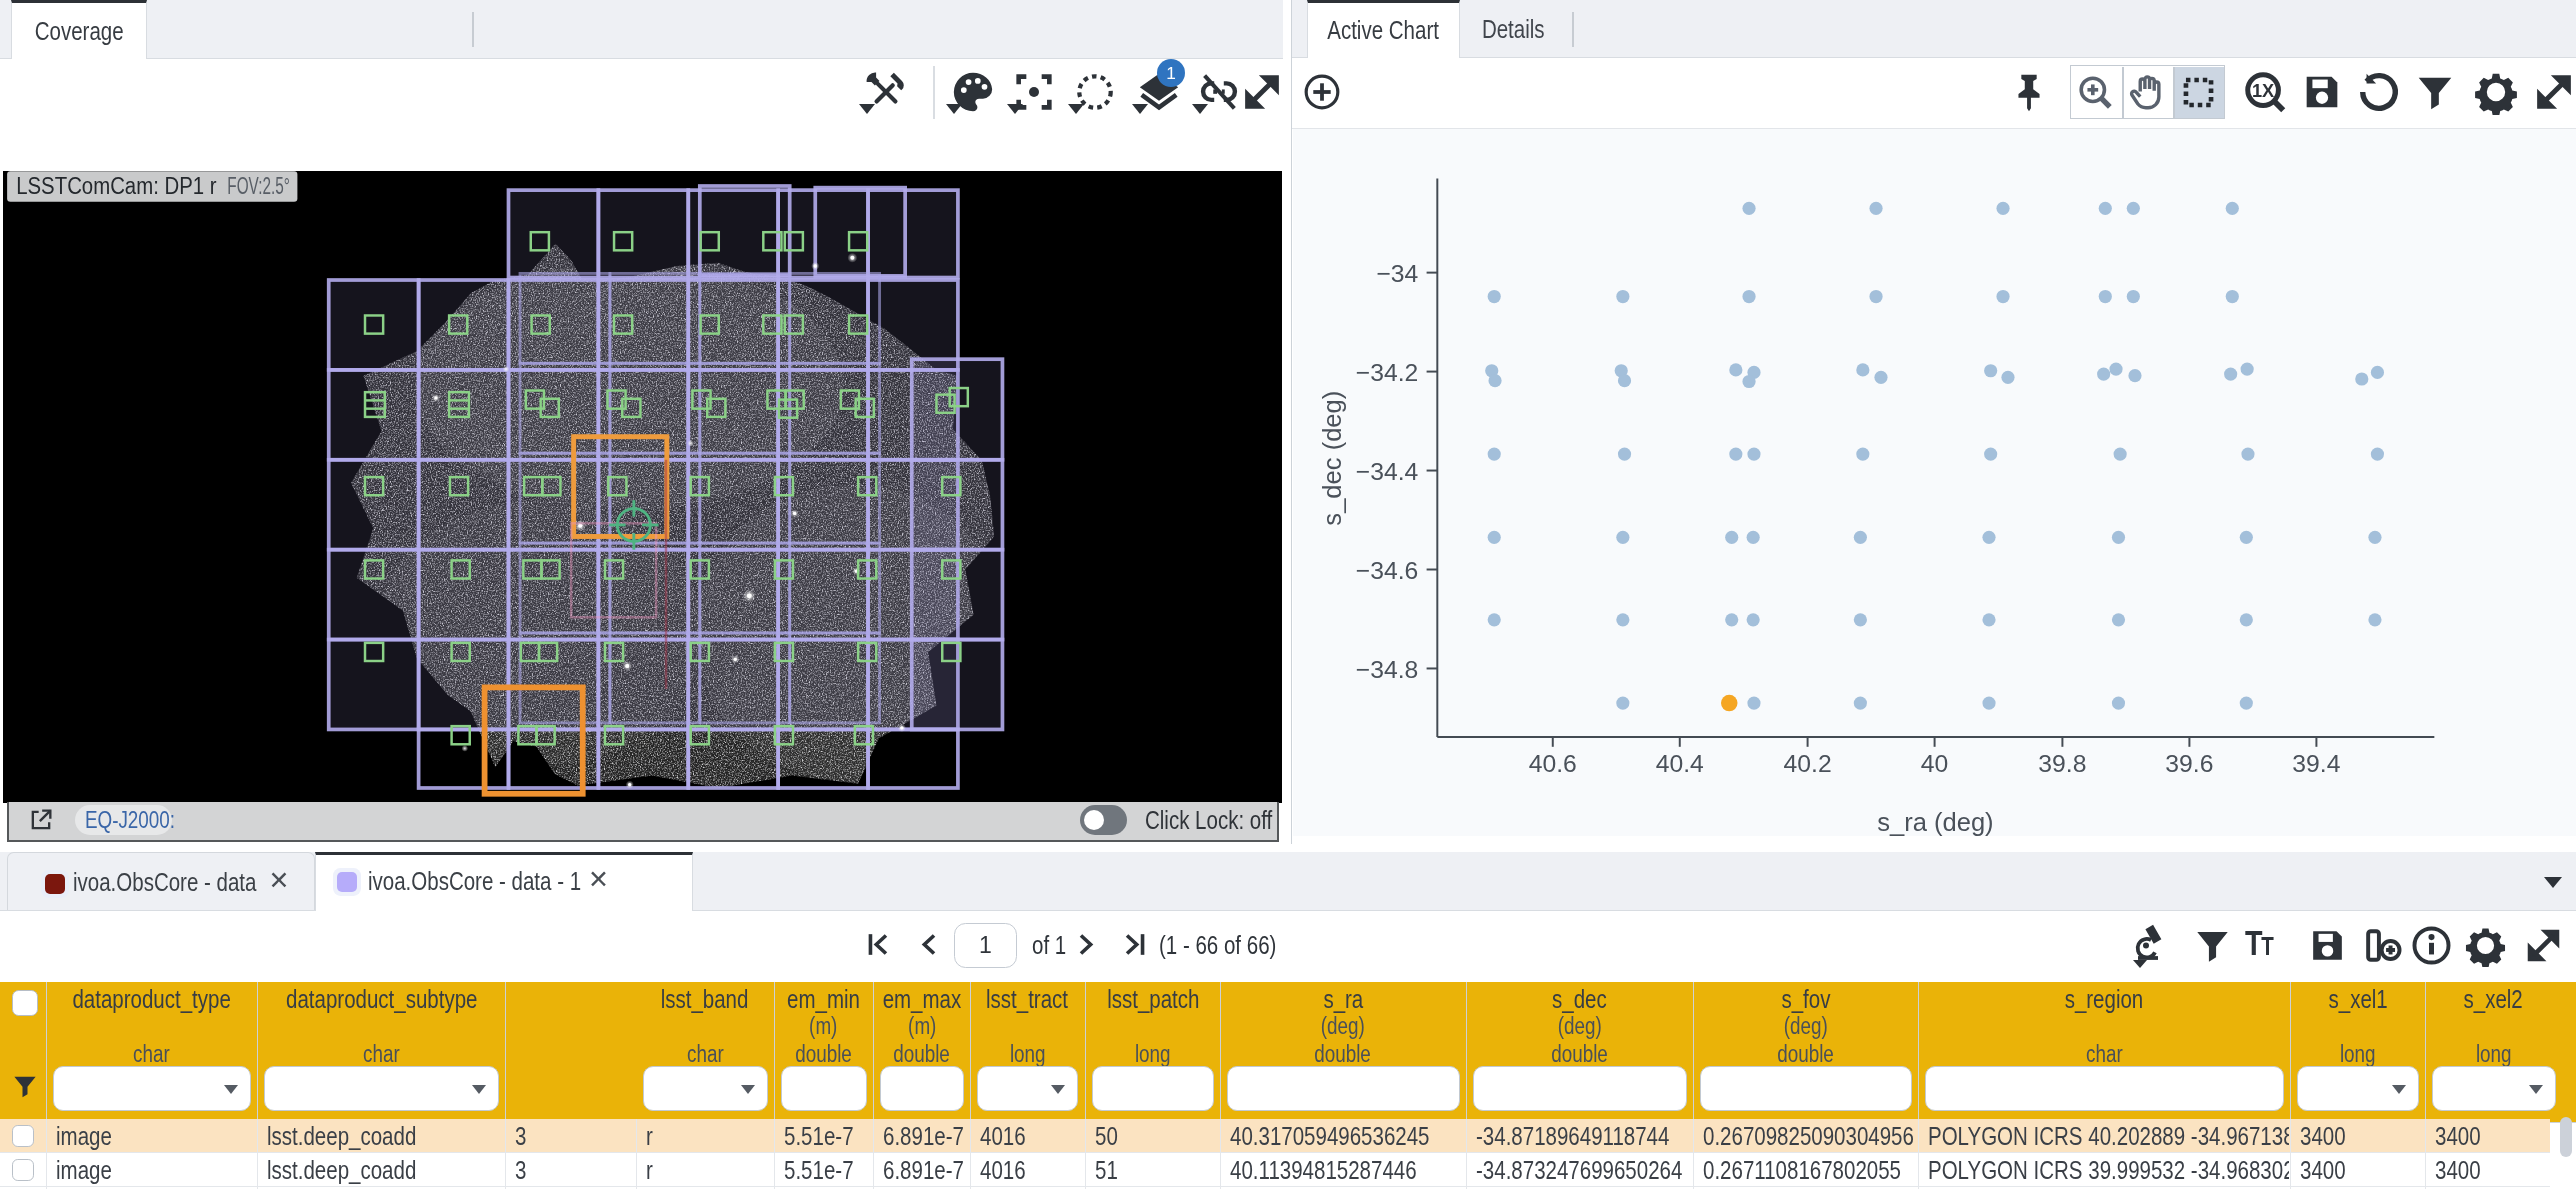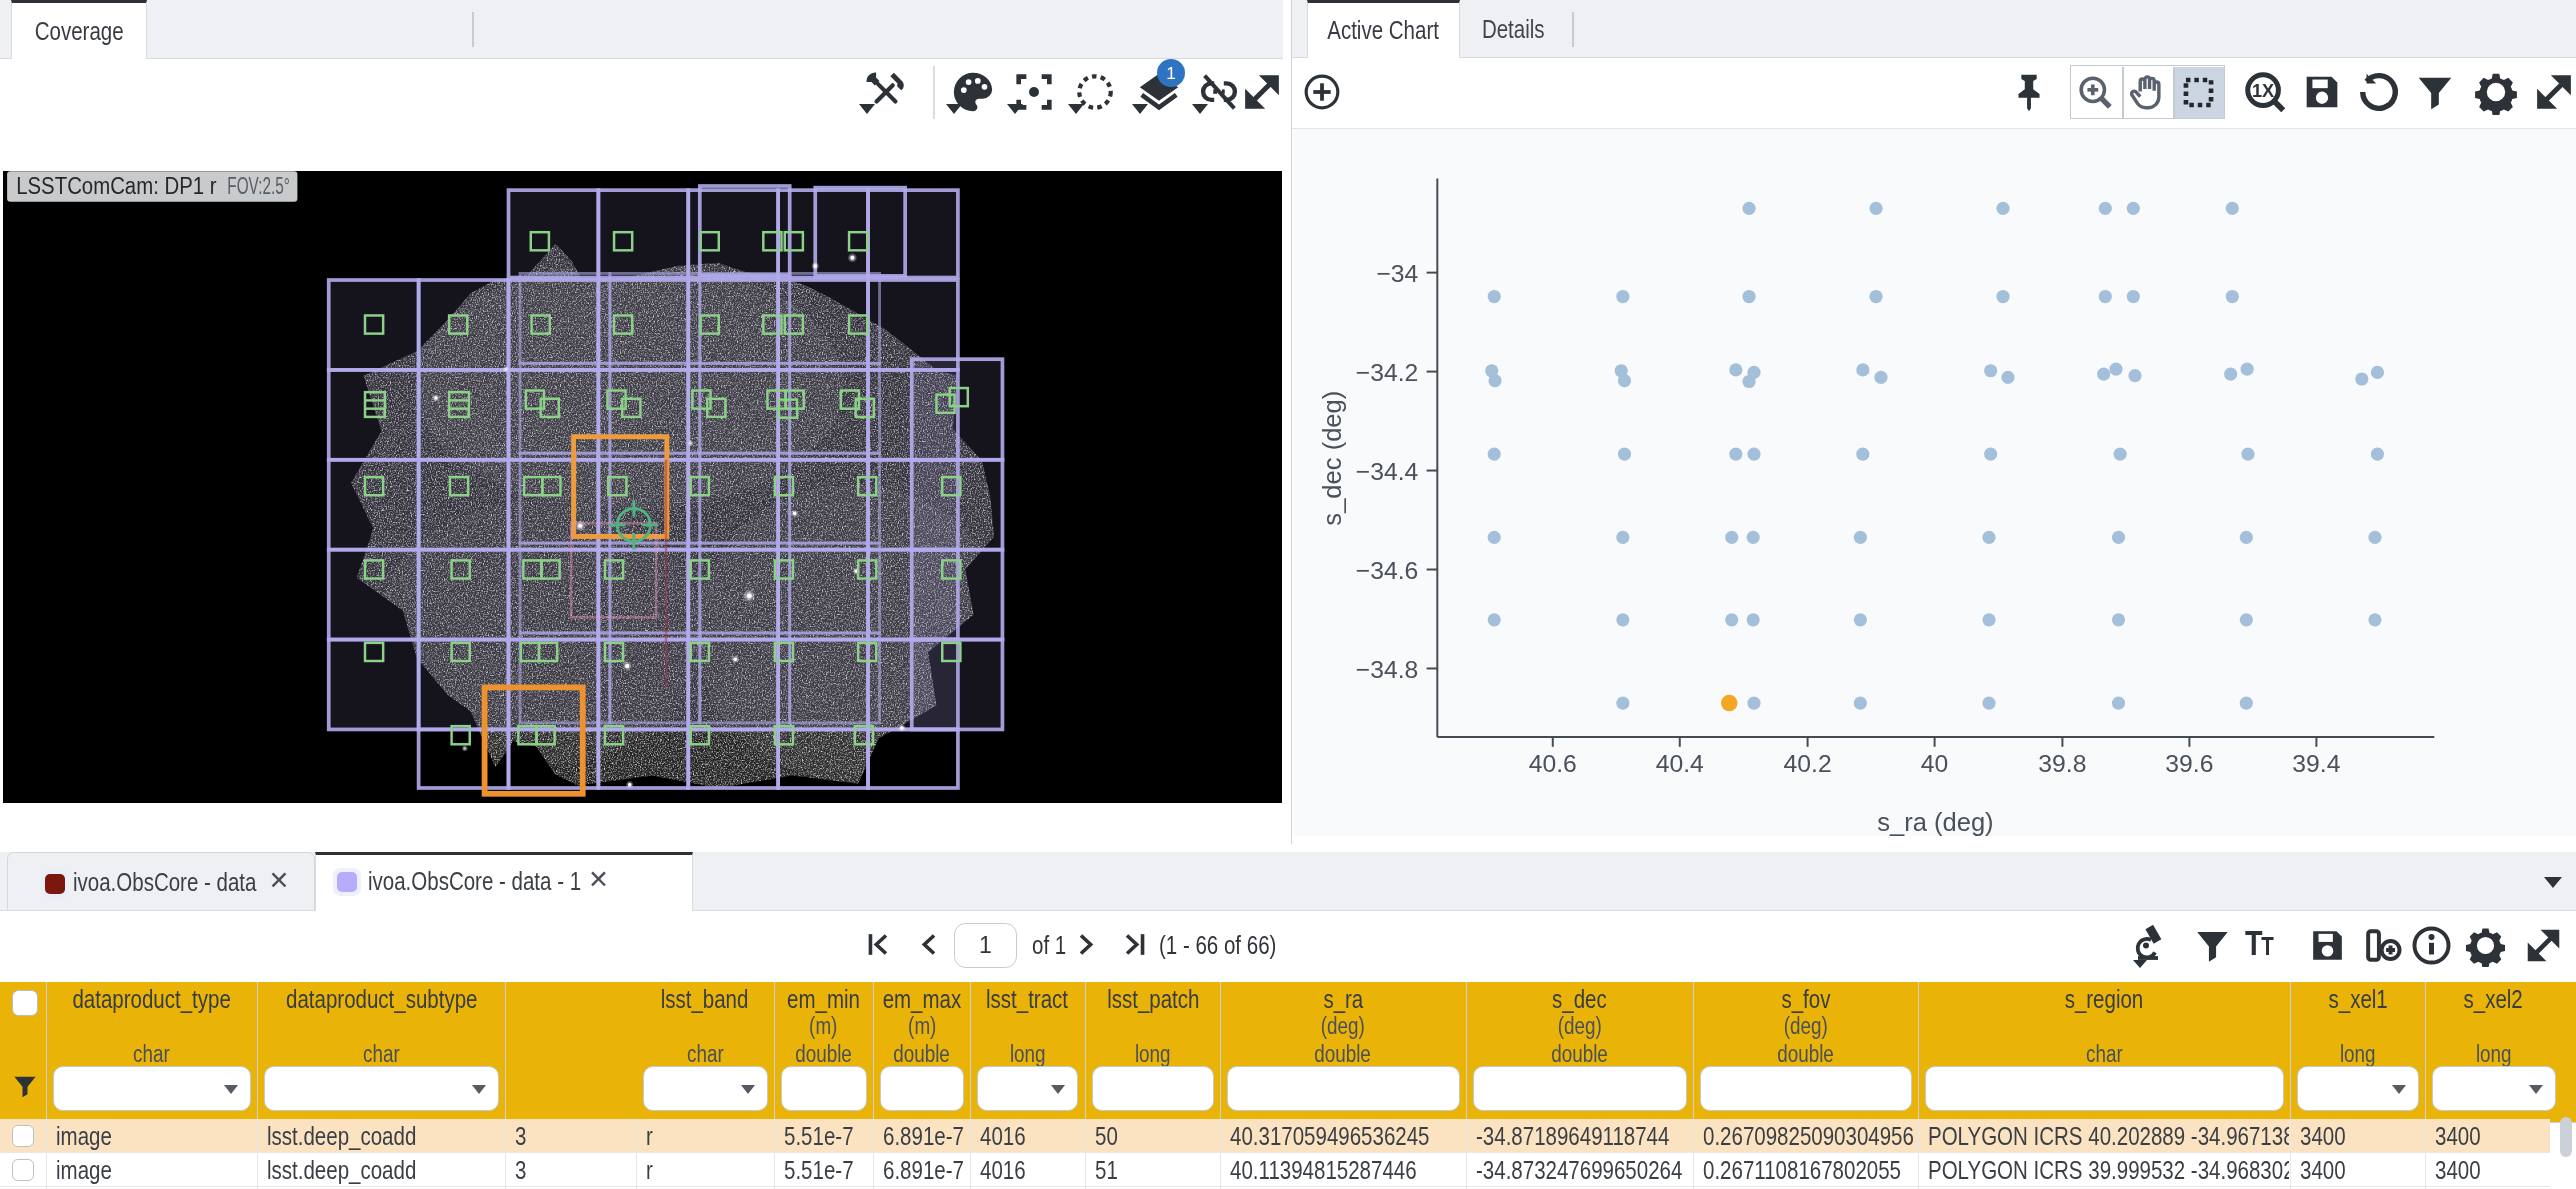--- a/index.html
+++ b/index.html
@@ -288,20 +288,32 @@
           <line x1="765" y1="439" x2="765" y2="459"></line>
         <line x1="735" y1="429" x2="755" y2="429"></line>
           <line x1="775" y1="429" x2="795" y2="429"></line>
       </g>
       <g>
         <rect x="5" y="0" width="352" height="37" rx="4" fill="rgba(218,219,220,0.92)"></rect>
         <text x="16" y="28" font-size="30" fill="#24282d" textLength="243" lengthAdjust="spacingAndGlyphs">LSSTComCam: DP1 r</text>
         <text x="272" y="28" font-size="28" fill="#585e66" textLength="76" lengthAdjust="spacingAndGlyphs">FOV:2.5°</text>
       </g>
     </svg></div>
+  <div class="abs" style="left:6.6px; top:802px; width:1272px; height:40px; background:#d3d4d5; border:2.5px solid #55585a; border-top:none;">
+    <svg class="abs" style="left:18px; top:4.1px;" width="28" height="28" viewBox="0 0 24 24" fill="none" stroke="#2f3338" stroke-width="2">
+        <path d="M10 5 H5 V19 H19 V14"></path>
+        <path d="M13 4 H20 V11"></path>
+        <path d="M20 4 L11 13"></path>
+      </svg>
+    <div class="abs" style="left:66px; top:2.5px; width:97px; height:30.5px; background:#e7e8e9; border-radius:15px; color:#3a66a8; font-size:23px; text-align:center; line-height:30.5px;"><span class="cxc">EQ-J2000:</span></div>
+    <div class="abs" style="left:1071px; top:2.5px; width:47px; height:30.5px; background:#70767d; border-radius:16.5px;">
+      <div class="abs" style="left:4.1px; top:5px; width:20.6px; height:20.6px; background:#fff; border-radius:50%;"></div>
+    </div>
+    <div class="abs" style="left:1136px; top:2.5px; width:165px; color:#2f3338; line-height:31px;"><span class="cx">Click Lock: off</span></div>
+  </div>
 </div>
 
 <div id="rightpanel">
   <div class="tabbar" style="height:58px;"></div>
   <div class="tab-active" style="left:15px; width:153px; height:58px;">
       <span class="cxc">Active Chart</span>
     </div>
   <div class="tab-inactive" style="left:168px; width:107px; justify-content:center;">
       <span class="cxc">Details</span>
     </div>

